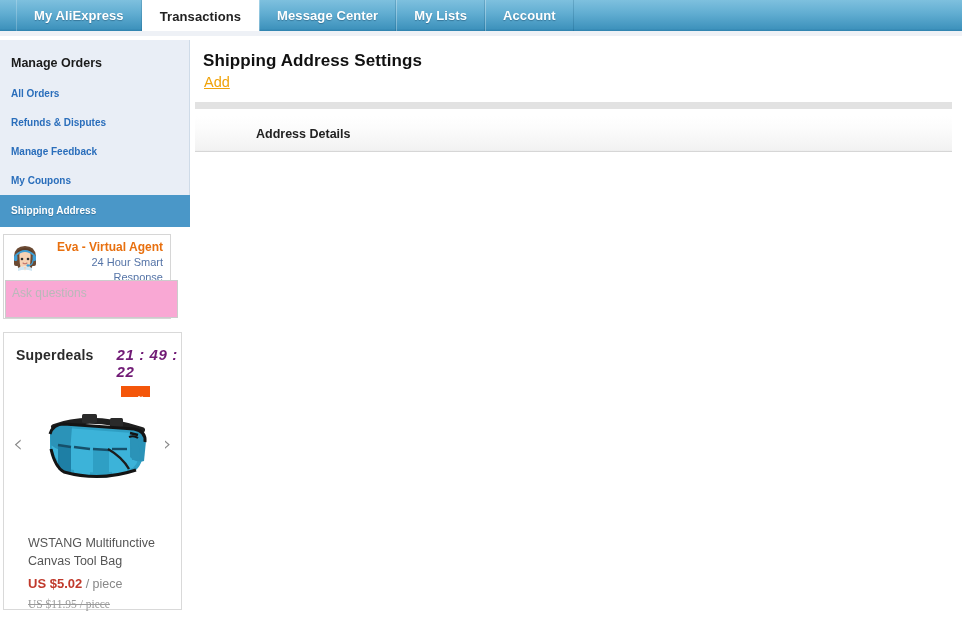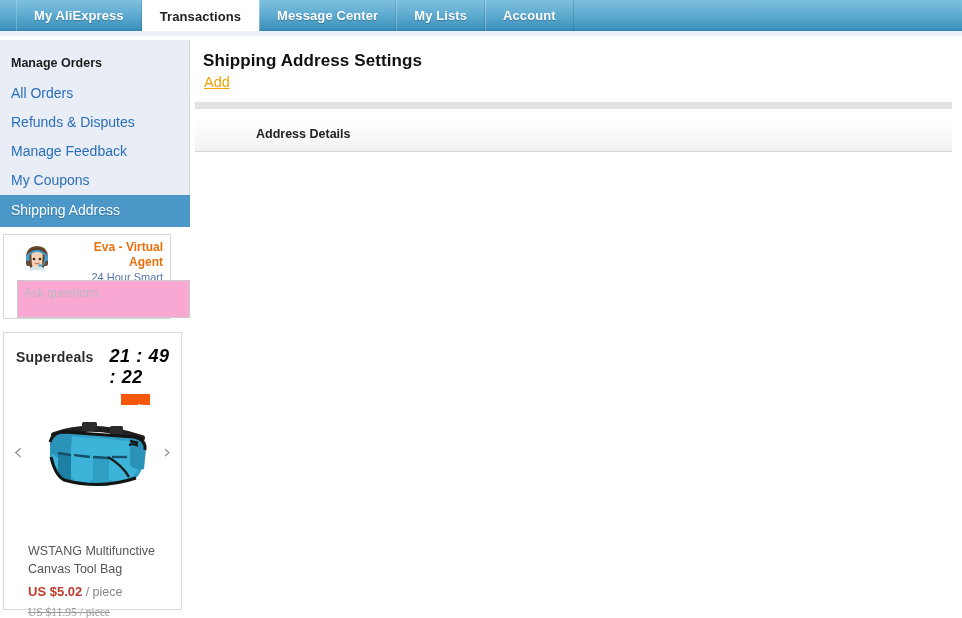--- a/index.html
+++ b/index.html
@@ -89,46 +89,47 @@
     box-sizing: border-box;
   }
   .side-nav-title {
     font-size: 12.5px;
     font-weight: bold;
     color: #1b1b1b;
     padding: 4px 0 9px 11px;
   }
   .side-item {
     display: block;
-    font-size: 14px;
+    font-size: 10px;
     color: #2a6ebb;
     padding: 7px 0 7px 11px;
     cursor: pointer;
     line-height: 15px;
+    font-weight: bold;
   }
   .side-item.active {
     background: #4a97c8;
     color: #ffffff;
     width: 190px;
     box-sizing: border-box;
     padding-top: 8px;
     padding-bottom: 9px;
     text-shadow: 0 1px 1px rgba(0,50,80,0.35);
   }
 
   
   .agent-box {
     position: absolute;
     left: 3px; top: 194px;
     width: 168px;
     height: 85px;
     border: 1px solid #d6d6d6;
     background: #ffffff;
     box-sizing: border-box;
-    padding: 5px 5px 0 13px;
+    padding: 5px 5px 0 1px;
   }
   .agent-head {
     display: flex;
     align-items: flex-start;
     height: 36px;
   }
   .avatar {
     width: 40px;
     height: 36px;
     position: relative;
@@ -183,25 +184,25 @@
     align-items: baseline;
     padding: 13px 0 0 12px;
   }
   .deals-title {
     font-size: 14px;
     font-weight: bold;
     color: #2b2b2b;
     letter-spacing: 0.2px;
   }
   .deals-timer {
-    margin-left: 16px;
-    font-size: 18px;
+    margin-left: 23px;
+    font-size: 15px;
     font-style: italic;
     font-weight: bold;
-    color: #000000;
+    color: #701a75;
     letter-spacing: 0.6px;
   }
   .deal-media {
     position: relative;
     height: 130px;
     margin-top: 4px;
   }
   .badge {
     position: absolute;
     right: 31px; top: 2px;

